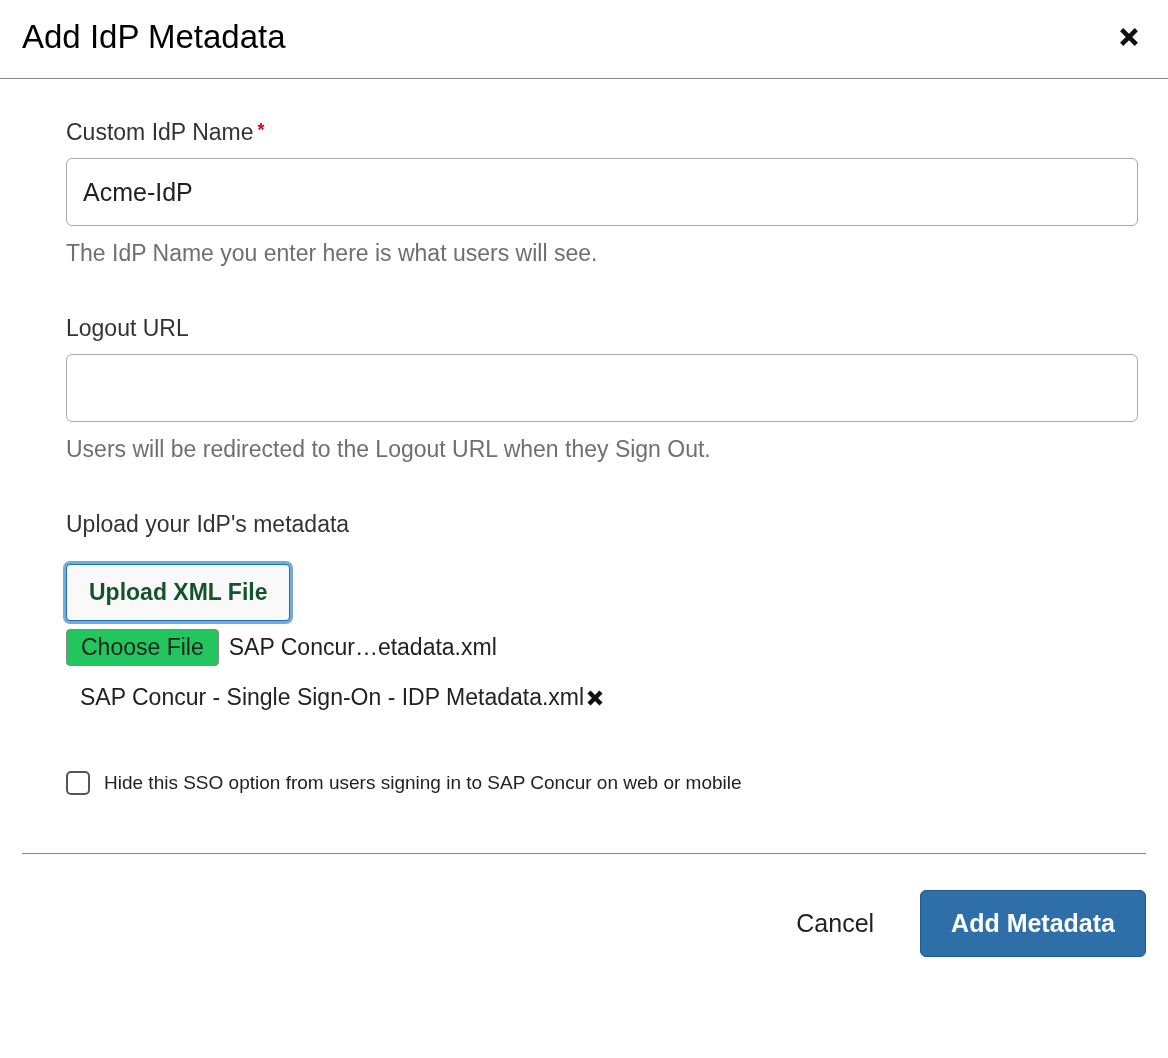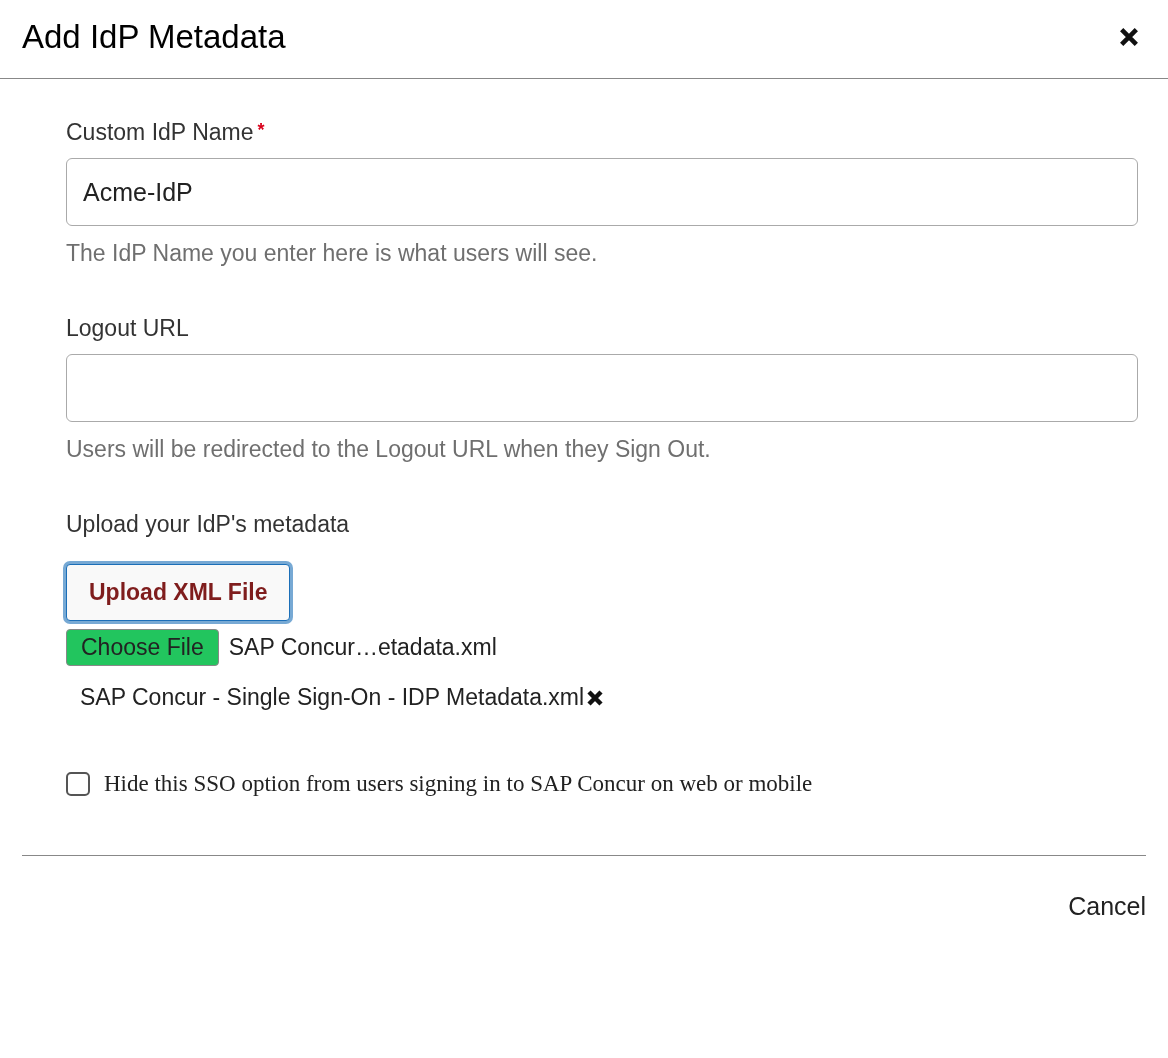--- a/index.html
+++ b/index.html
@@ -81,21 +81,21 @@
     }
     .upload-section-label {
       font-size: 23px;
       color: #333;
       margin-bottom: 26px;
     }
     .upload-xml-btn {
       display: inline-block;
       font-size: 23px;
       font-weight: 700;
-      color: #7f1d1d;
+      color: #14532d;
       background: #f9f9f9;
       border: 1px solid #1c6fb8;
       border-radius: 4px;
       padding: 14px 22px;
       cursor: pointer;
       box-shadow: 0 0 0 3px rgba(28,111,184,0.6);
       margin-bottom: 8px;
     }
     .file-picker-row {
       display: flex;
@@ -145,24 +145,23 @@
     .checkbox {
       width: 24px;
       height: 24px;
       border: 2px solid #555;
       border-radius: 5px;
       background: #fff;
       cursor: pointer;
       flex-shrink: 0;
     }
     .checkbox-label {
-      font-size: 23px;
-      color: #222;
-      cursor: pointer;
-      font-family: Liberation Serif, serif;
+      font-size: 19px;
+      color: #222;
+      cursor: pointer;
     }
     .modal-footer {
       border-top: 1px solid #888;
       margin: 0 22px;
       padding: 36px 0 20px 0;
       display: flex;
       justify-content: flex-end;
       align-items: center;
       gap: 46px;
     }
@@ -233,15 +232,16 @@
       <div class="checkbox-row">
         <div class="checkbox"></div>
         <label class="checkbox-label">Hide this SSO option from users signing in to SAP Concur on web or mobile</label>
       </div>
     </div>
 
   </div>
 
   <div class="modal-footer">
     <span class="cancel-link">Cancel</span>
+    <button class="primary-btn">Add Metadata</button>
   </div>
 
 </div>
 
 </body></html>

